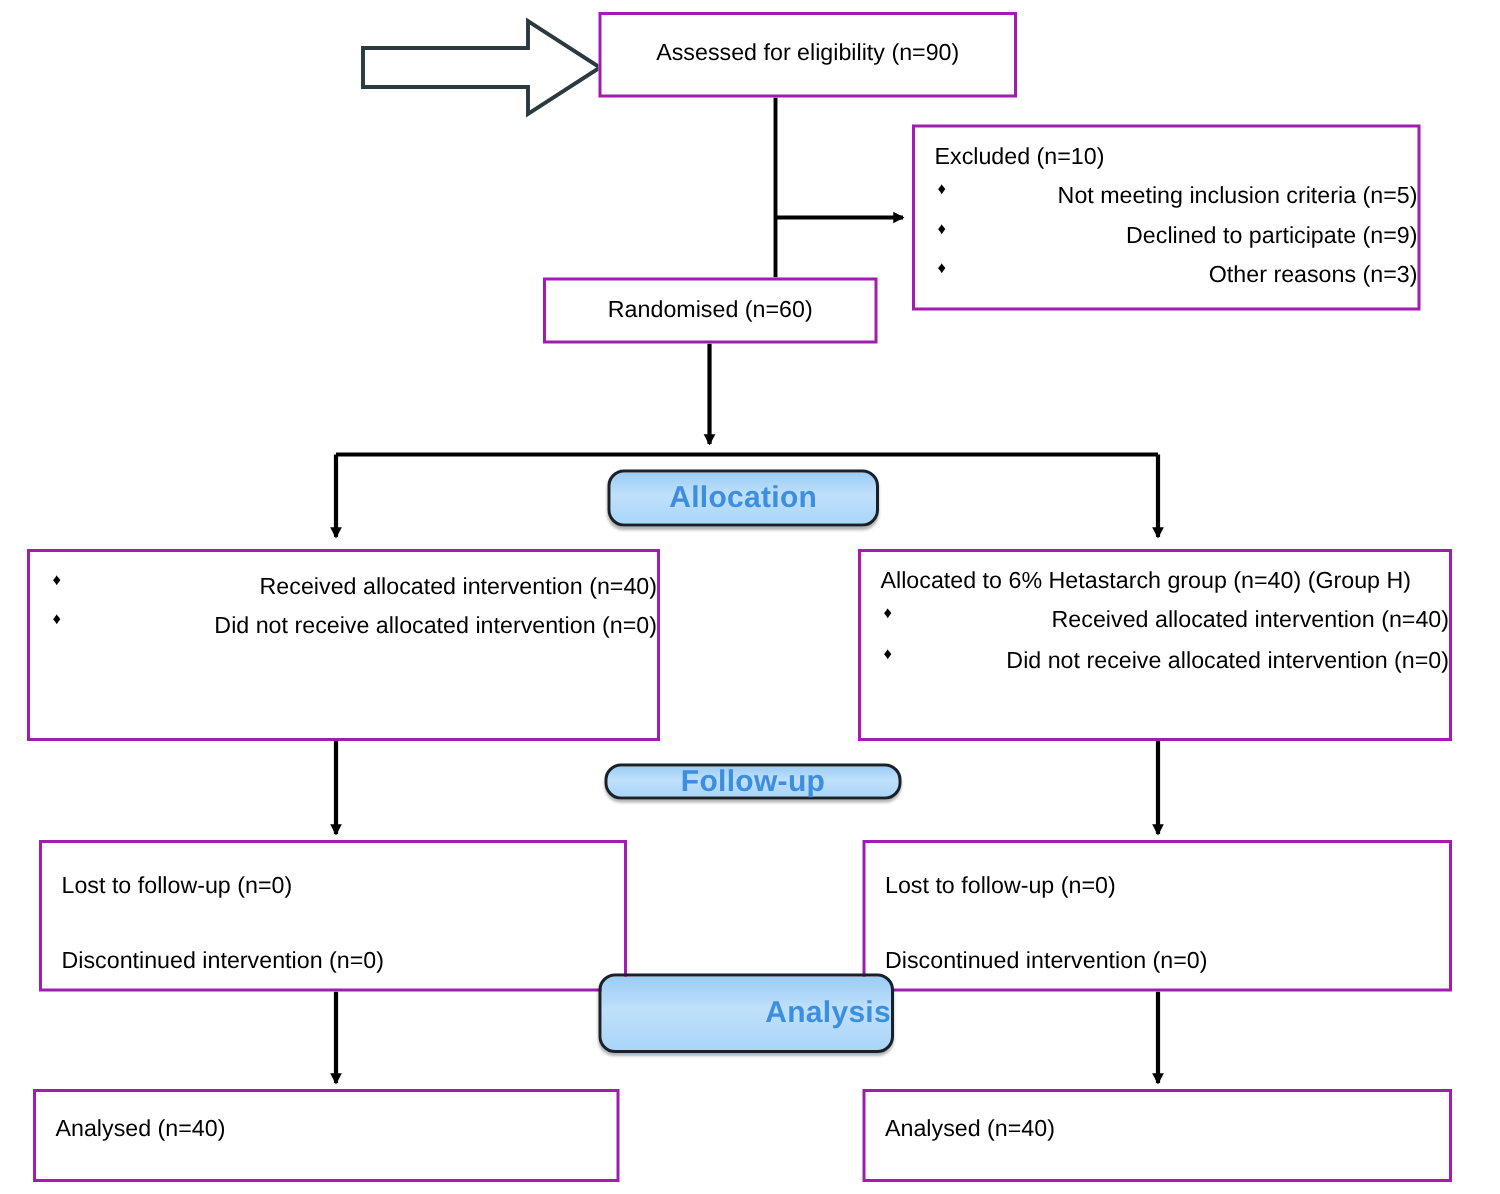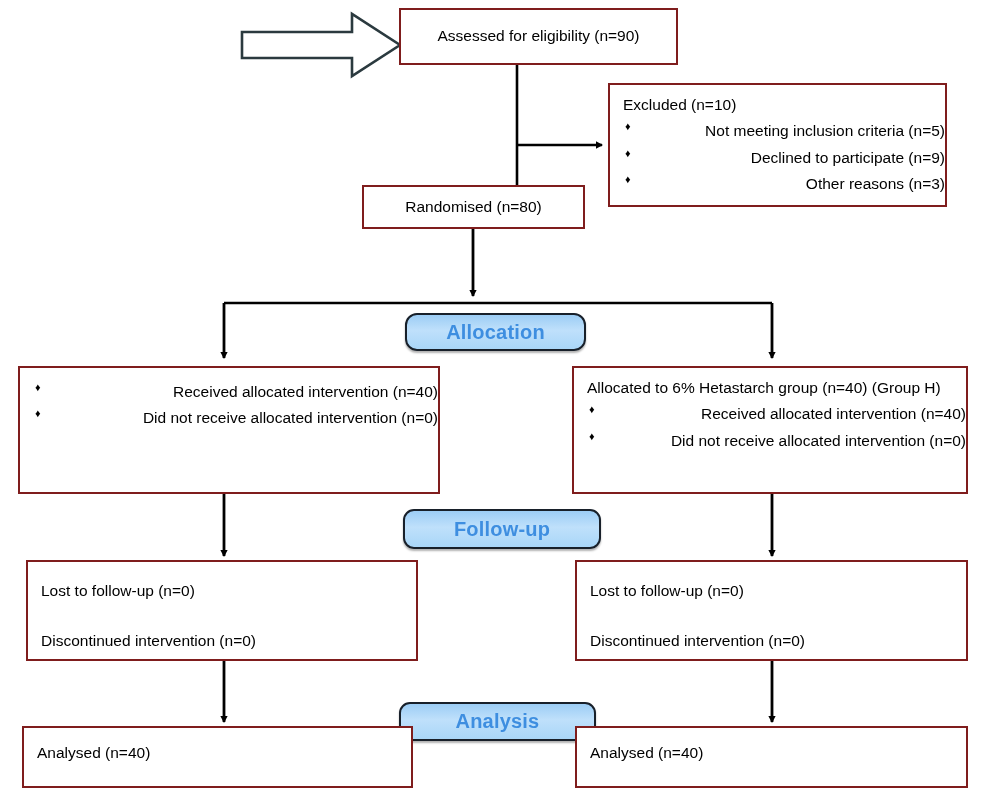--- a/index.html
+++ b/index.html
@@ -19,21 +19,21 @@
     position: absolute;
     left: 0;
     top: 0;
     width: 1000px;
     height: 796px;
     pointer-events: none;
   }
   .node {
     position: absolute;
     box-sizing: border-box;
-    border: 2px solid #7f1d1d;
+    border: 2px solid #a21caf;
     background: #ffffff;
     color: #000000;
     font-size: 15.5px;
     line-height: 1.45;
   }
   .node.center {
     display: flex;
     align-items: center;
     justify-content: center;
     text-align: center;
@@ -131,57 +131,57 @@
   <div class="node pad" style="left:608px; top:83px; width:339px; height:124px;">
     <span class="title">Excluded (n=10)</span>
     <ul class="bullets">
       <li>Not meeting inclusion criteria (n=5)</li>
       <li>Declined to participate (n=9)</li>
       <li>Other reasons (n=3)</li>
     </ul>
   </div>
 
   <div class="node center" style="left:362px; top:185px; width:223px; height:44px;">
-    <span class="title">Randomised (n=80)</span>
+    <span class="title">Randomised (n=60)</span>
   </div>
 
-  <div class="pill" style="left:405px; top:313px; width:181px; height:38px;border-radius:12px;">
+  <div class="pill" style="left:405px; top:313px; width:181px; height:38px;">
     <span>Allocation</span>
   </div>
 
   <div class="node pad" style="left:18px; top:366px; width:422px; height:128px;">
     <ul class="bullets">
       <li>Received allocated intervention (n=40)</li>
       <li>Did not receive allocated intervention (n=0)</li>
     </ul>
   </div>
 
   <div class="node pad" style="left:572px; top:366px; width:396px; height:128px;">
     <span class="title">Allocated to 6% Hetastarch group (n=40) (Group H)</span>
     <ul class="bullets">
       <li>Received allocated intervention (n=40)</li>
       <li>Did not receive allocated intervention (n=0)</li>
     </ul>
   </div>
 
-  <div class="pill" style="left:403px; top:509px; width:198px; height:40px;">
+  <div class="pill" style="left:403px; top:509px; width:198px; height:24px;">
     <span>Follow-up</span>
   </div>
 
   <div class="node pad" style="left:26px; top:560px; width:392px; height:101px; padding-top:18px;">
     <span class="spaced-line">Lost to follow-up (n=0)</span>
     <span class="spaced-line">Discontinued intervention (n=0)</span>
   </div>
 
   <div class="node pad" style="left:575px; top:560px; width:393px; height:101px; padding-top:18px;">
     <span class="spaced-line">Lost to follow-up (n=0)</span>
     <span class="spaced-line">Discontinued intervention (n=0)</span>
   </div>
 
-  <div class="pill" style="left:399px; top:702px; width:197px; height:39px;">
+  <div class="pill" style="left:399px; top:649px; width:197px; height:53px;justify-content:flex-end;">
     <span>Analysis</span>
   </div>
 
   <div class="node pad" style="left:22px; top:726px; width:391px; height:62px; padding-top:14px;">
     <span class="title">Analysed (n=40)</span>
   </div>
 
   <div class="node pad" style="left:575px; top:726px; width:393px; height:62px; padding-top:14px;">
     <span class="title">Analysed (n=40)</span>
   </div>

